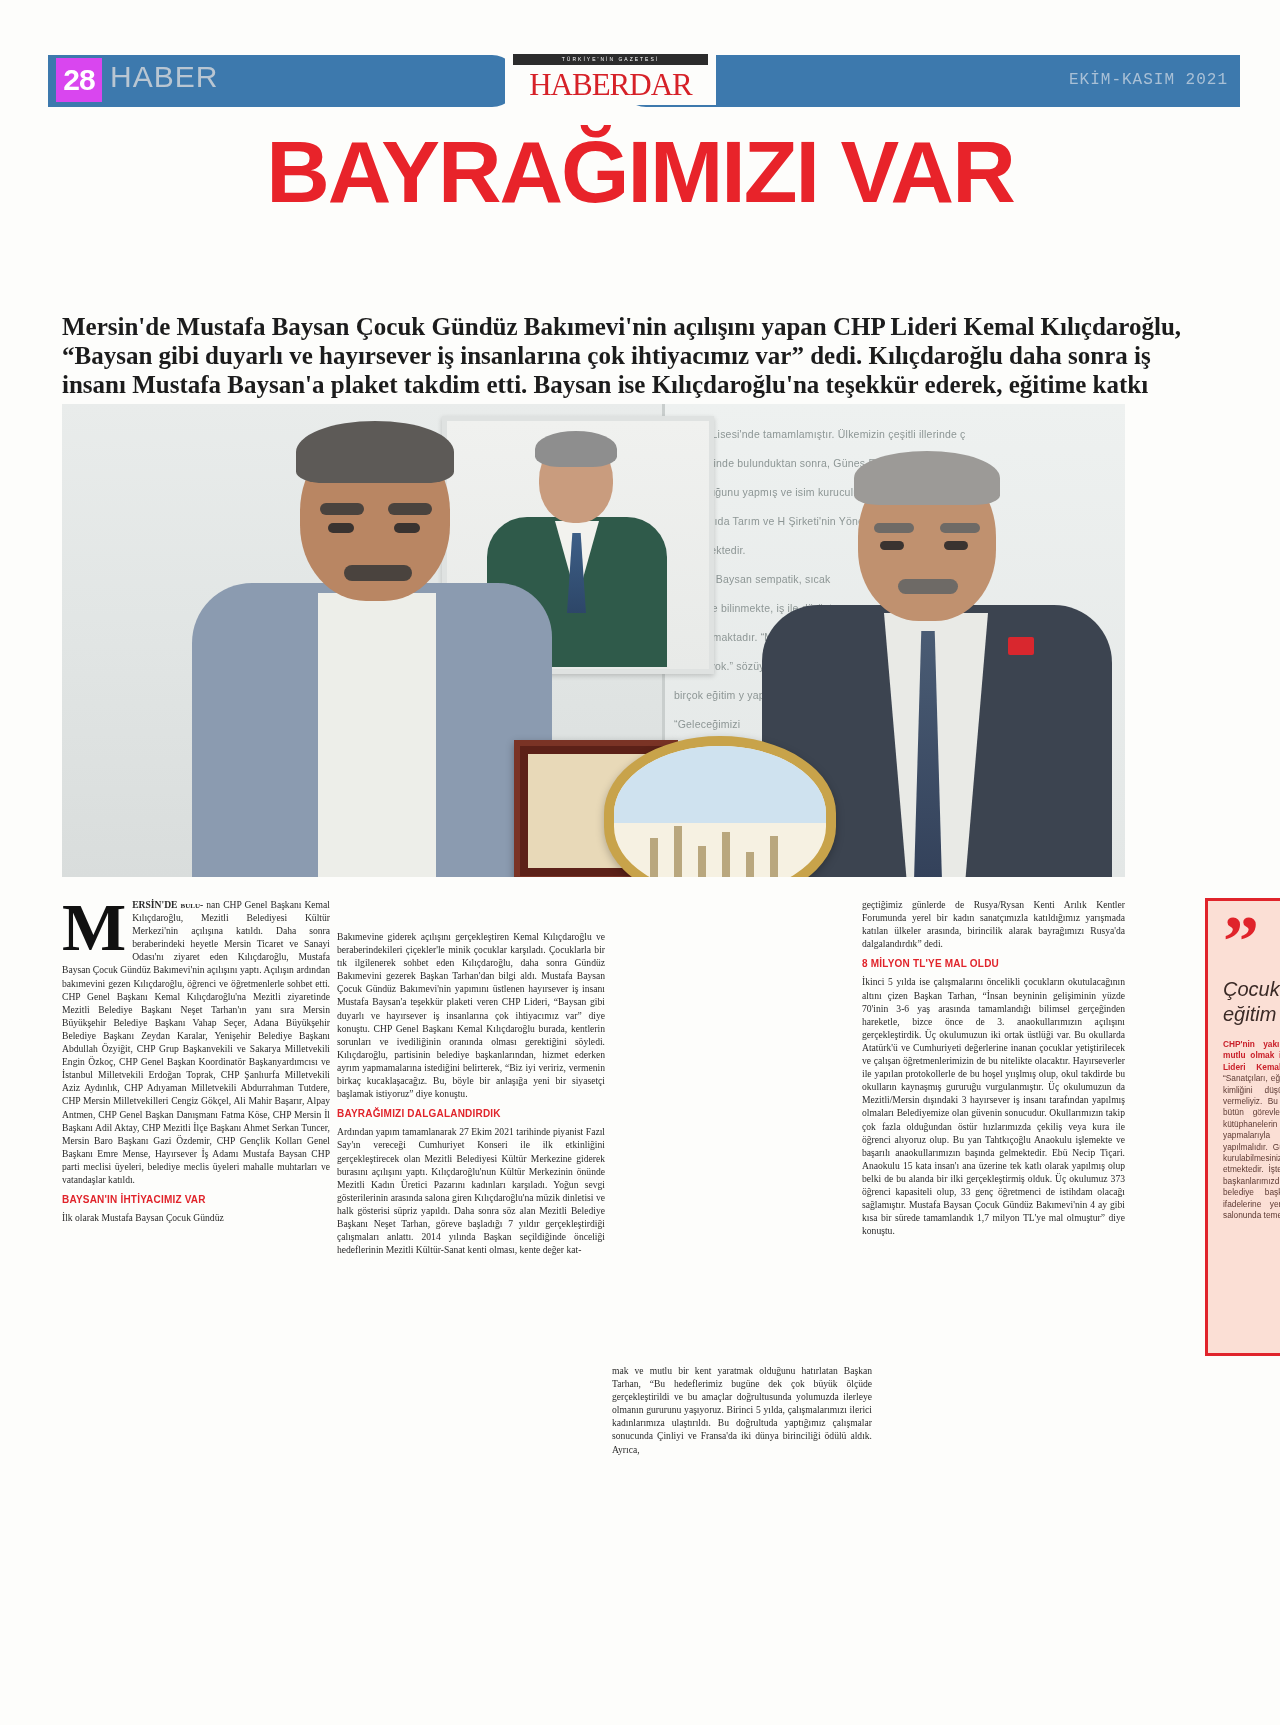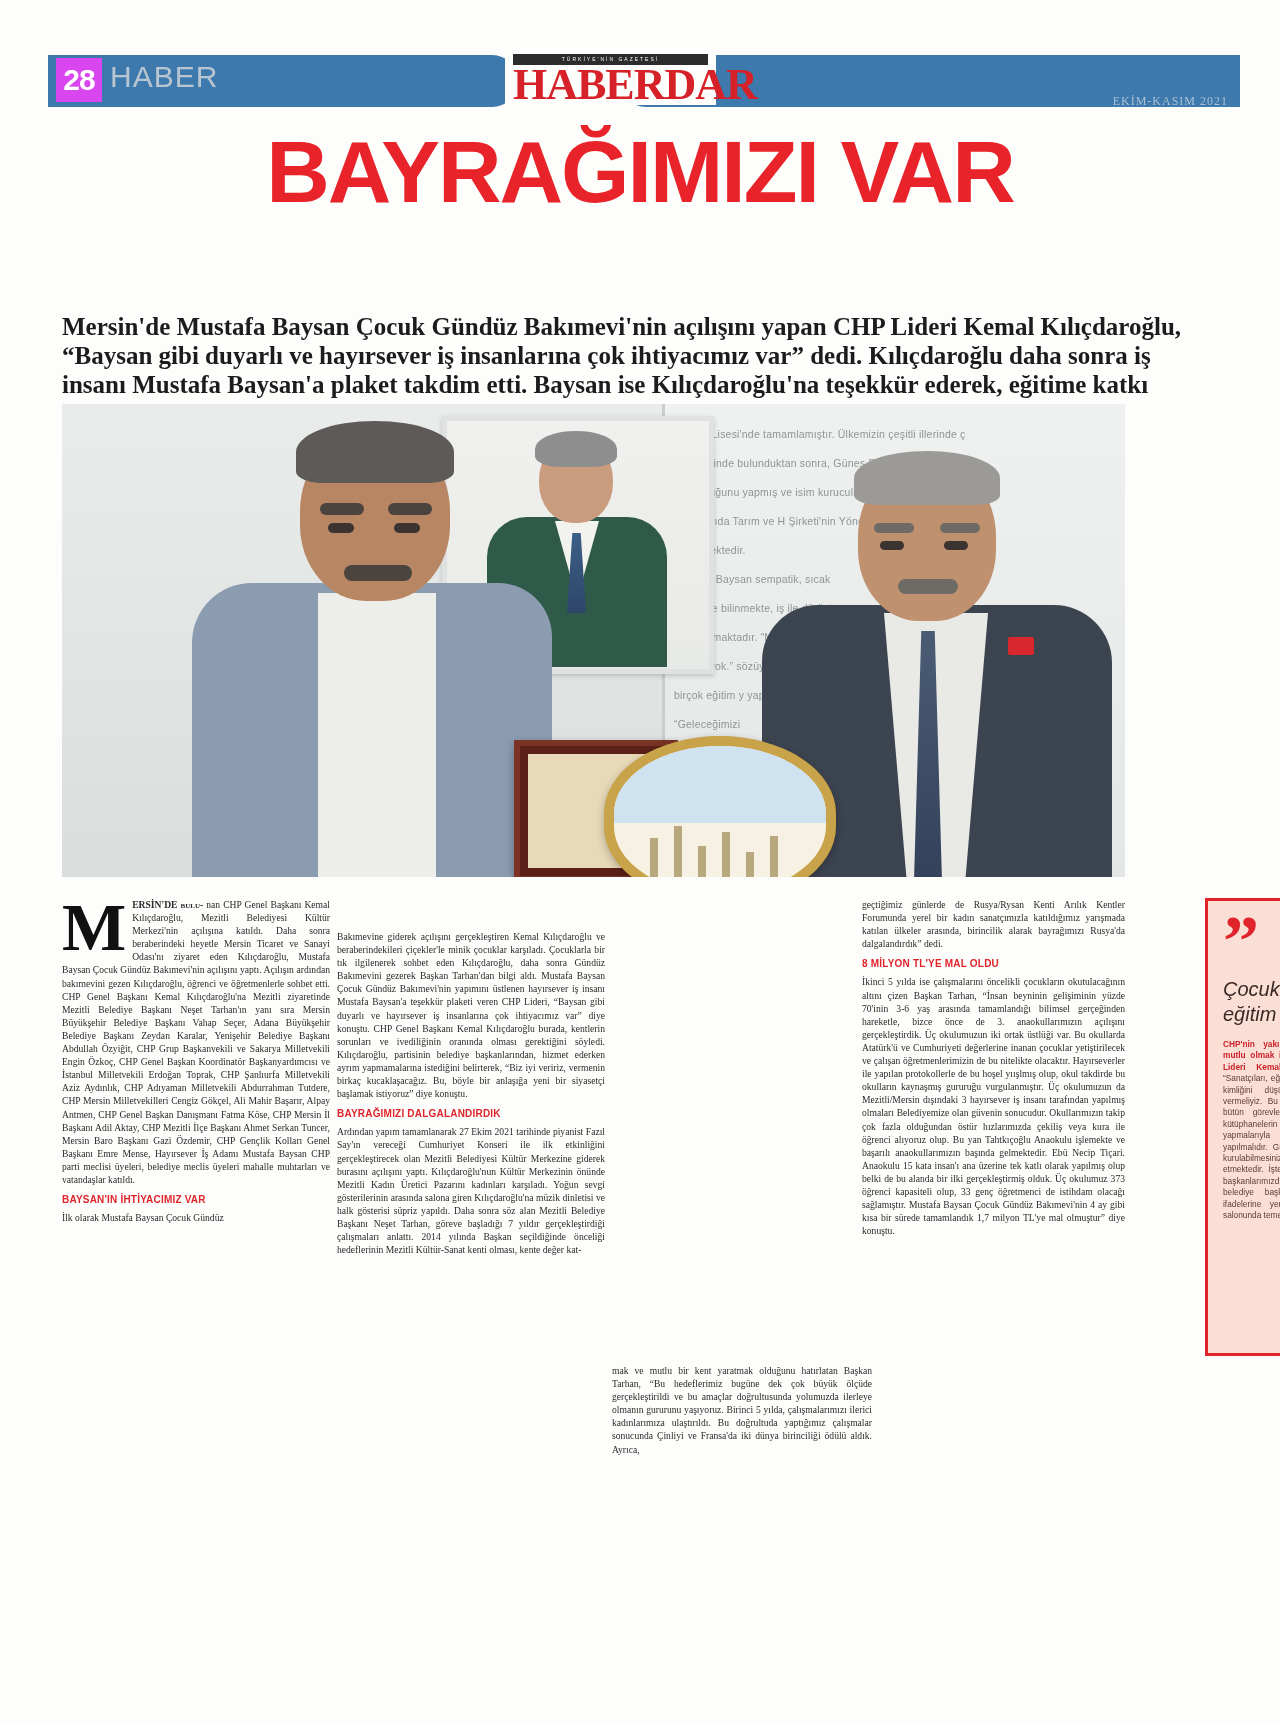--- a/index.html
+++ b/index.html
@@ -42,28 +42,28 @@
     background:#fdfdfb;padding:0 8px;
   }
   .mh-logo-bar{
     height:11px;background:#2c2c2c;width:100%;
     font-family:"Liberation Sans", sans-serif;
     color:#ffffff;font-size:5px;letter-spacing:2px;line-height:11px;
     text-align:center;overflow:hidden;
   }
   .mh-logo-name{
     font-family:"Liberation Serif", serif;
-    font-weight:bold;font-size:44px;color:#d62128;
+    font-weight:normal;font-size:31px;color:#d62128;
     letter-spacing:-1px;line-height:40px;
     -webkit-text-stroke:0px;
   }
   .issue-date{
-    position:absolute;right:52px;top:94px;
-    font-family:Liberation Serif, serif;
-    font-size:12px;color:#a9c0d6;letter-spacing:1px;
+    position:absolute;right:52px;top:71px;
+    font-family:Liberation Mono, monospace;
+    font-size:16px;color:#a9c0d6;letter-spacing:1px;
   }
 
   
   .headline{
     position:absolute;left:0;top:128px;width:1280px;text-align:center;
     font-family:"Liberation Sans", sans-serif;
     font-weight:bold;color:#e8232a;
     font-size:88px;line-height:88px;letter-spacing:-2px;
   }
   .headline .l2{display:block;}

